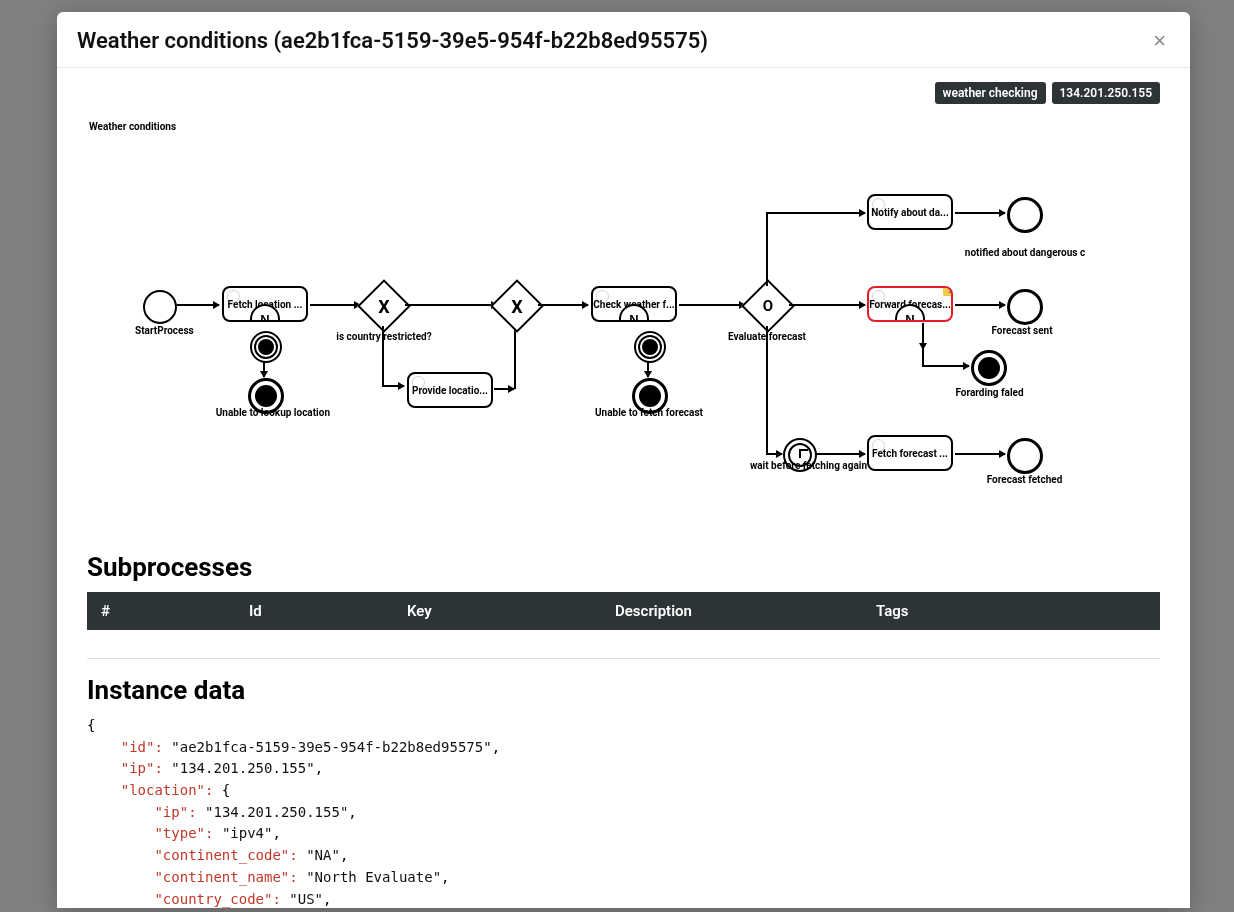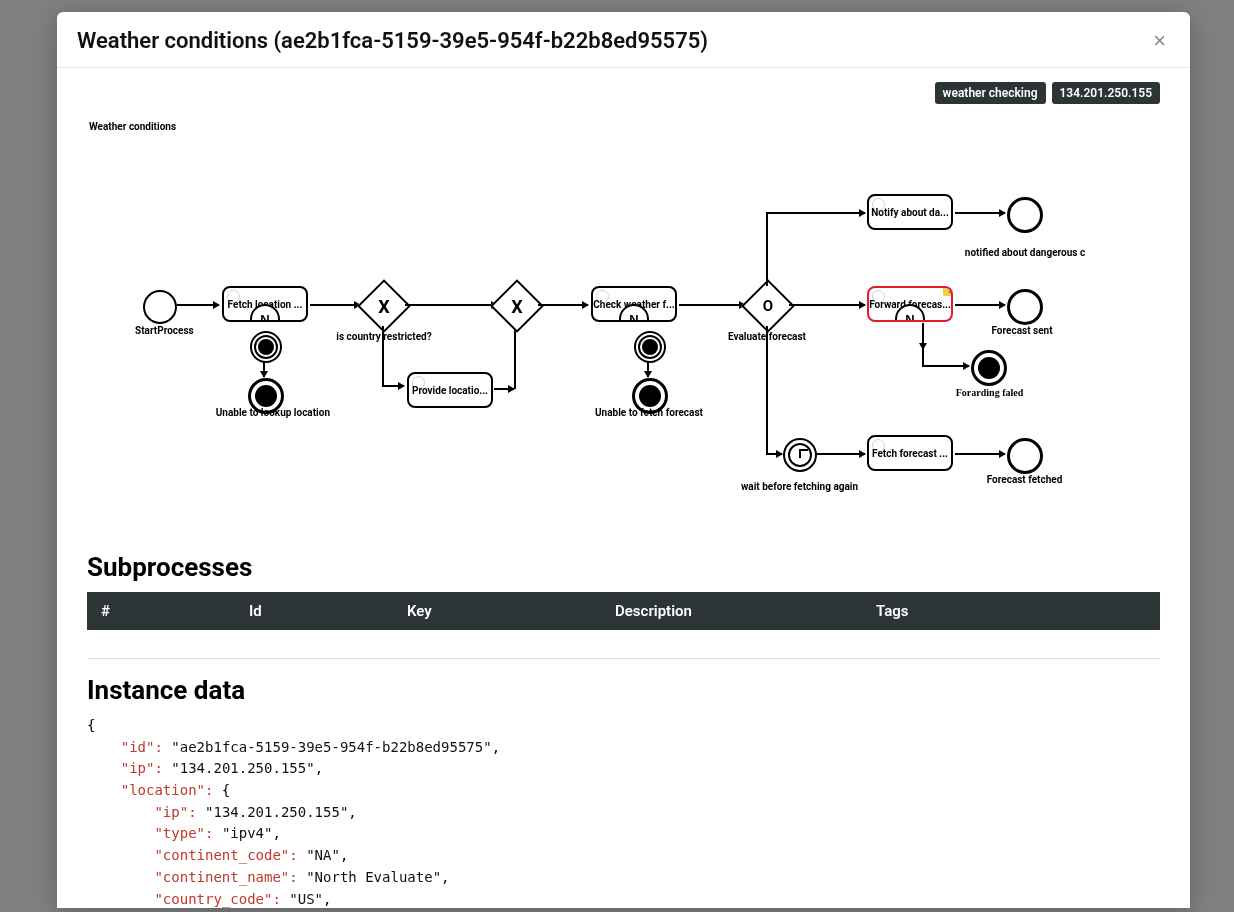--- a/index.html
+++ b/index.html
@@ -186,21 +186,21 @@
 
       <div class="h-arrow" style="left:702px; top:200px; width:76px;"></div>
 
       <div class="v-line" style="left:679px; top:108px; height:74px;"></div>
       <div class="h-arrow" style="left:679px; top:108px; width:99px;"></div>
 
       <div class="v-line" style="left:679px; top:222px; height:128px;"></div>
       <div class="h-arrow" style="left:679px; top:349px; width:16px;"></div>
 
       <div class="timer-evt" style="left:696px; top:334px;"></div>
-      <div class="lbl" style="left:645px; top:377px; width:135px;">wait before fetching again</div>
+      <div class="lbl" style="left:645px; top:356px; width:135px;text-align:right;">wait before fetching again</div>
       <div class="h-arrow" style="left:730px; top:349px; width:48px;"></div>
 
       <div class="task" style="left:780px; top:90px;">
         <span class="marker"></span>
         <span>Notify about da...</span>
       </div>
       <div class="h-arrow" style="left:868px; top:108px; width:50px;"></div>
       <div class="end-evt" style="left:920px; top:93px;"></div>
       <div class="lbl" style="left:873px; top:128px; width:130px;margin-top:15px;">notified about dangerous c</div>
 
@@ -211,21 +211,21 @@
         <span class="warn-badge">!</span>
       </div>
       <div class="h-arrow" style="left:868px; top:200px; width:50px;"></div>
       <div class="end-evt" style="left:920px; top:185px;"></div>
       <div class="lbl" style="left:895px; top:221px; width:80px;">Forecast sent</div>
 
       <div class="v-line arrow-down" style="left:835px; top:219px; height:26px;"></div>
       <div class="h-arrow" style="left:835px; top:261px; width:47px;"></div>
       <div class="v-line" style="left:835px; top:245px; height:17px;"></div>
       <div class="end-term" style="left:884px; top:246px;"></div>
-      <div class="lbl" style="left:860px; top:283px; width:85px;font-family:Liberation Serif, serif;">Forarding faled</div>
+      <div class="lbl" style="left:860px; top:283px; width:85px;">Forarding faled</div>
 
       <div class="task" style="left:780px; top:331px;text-align:center;">
         <span class="marker"></span>
         <span>Fetch forecast ...</span>
       </div>
       <div class="h-arrow" style="left:868px; top:349px; width:50px;"></div>
       <div class="end-evt" style="left:920px; top:334px;"></div>
       <div class="lbl" style="left:890px; top:370px; width:95px;">Forecast fetched</div>
     </div>
 

